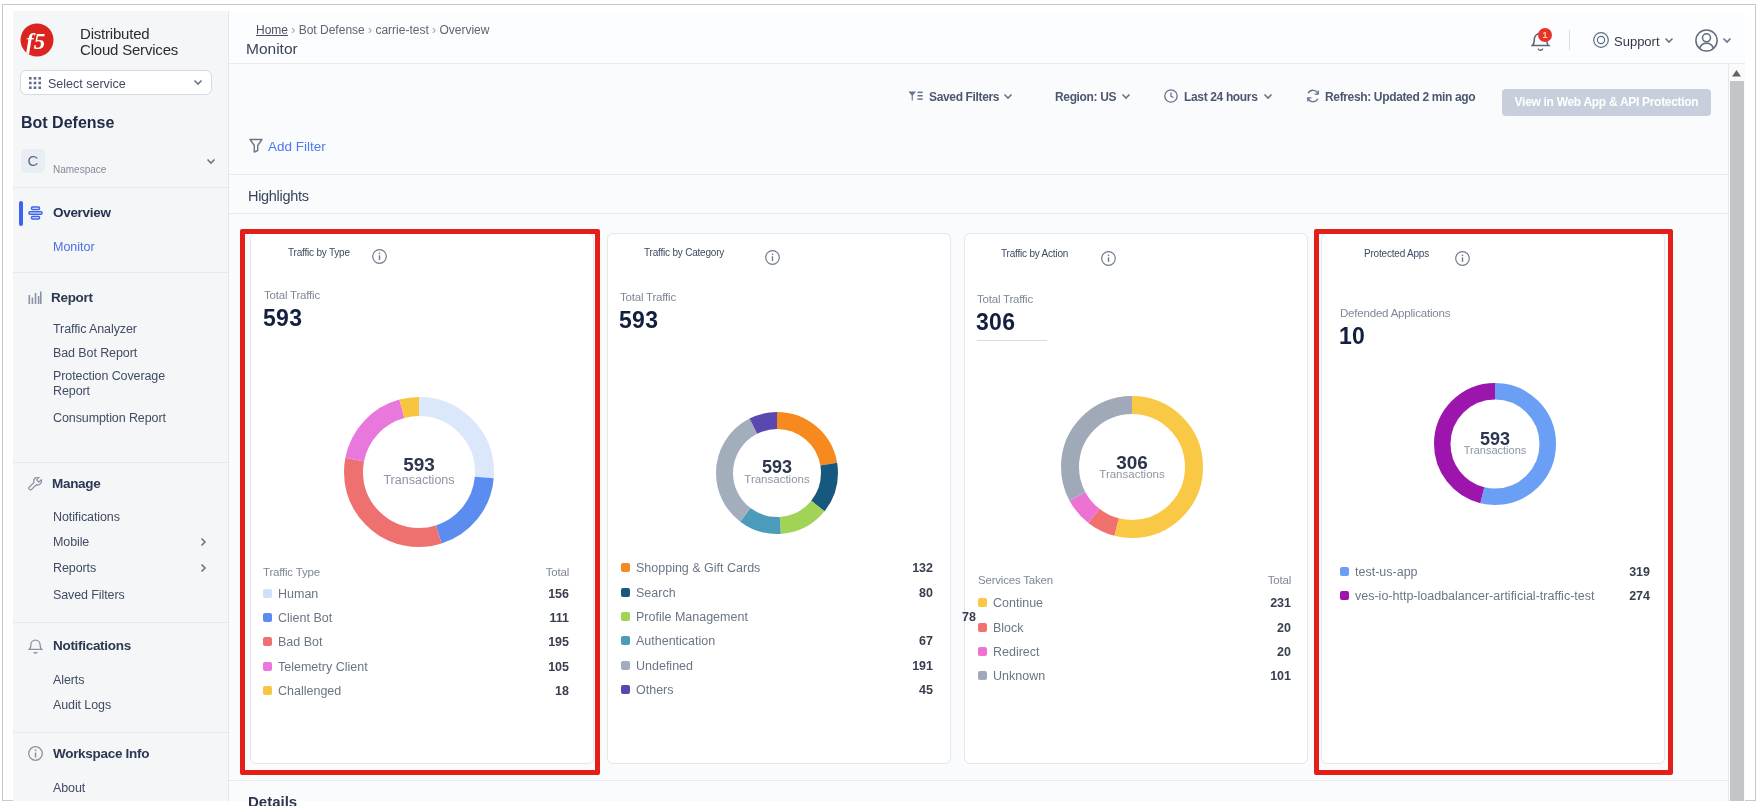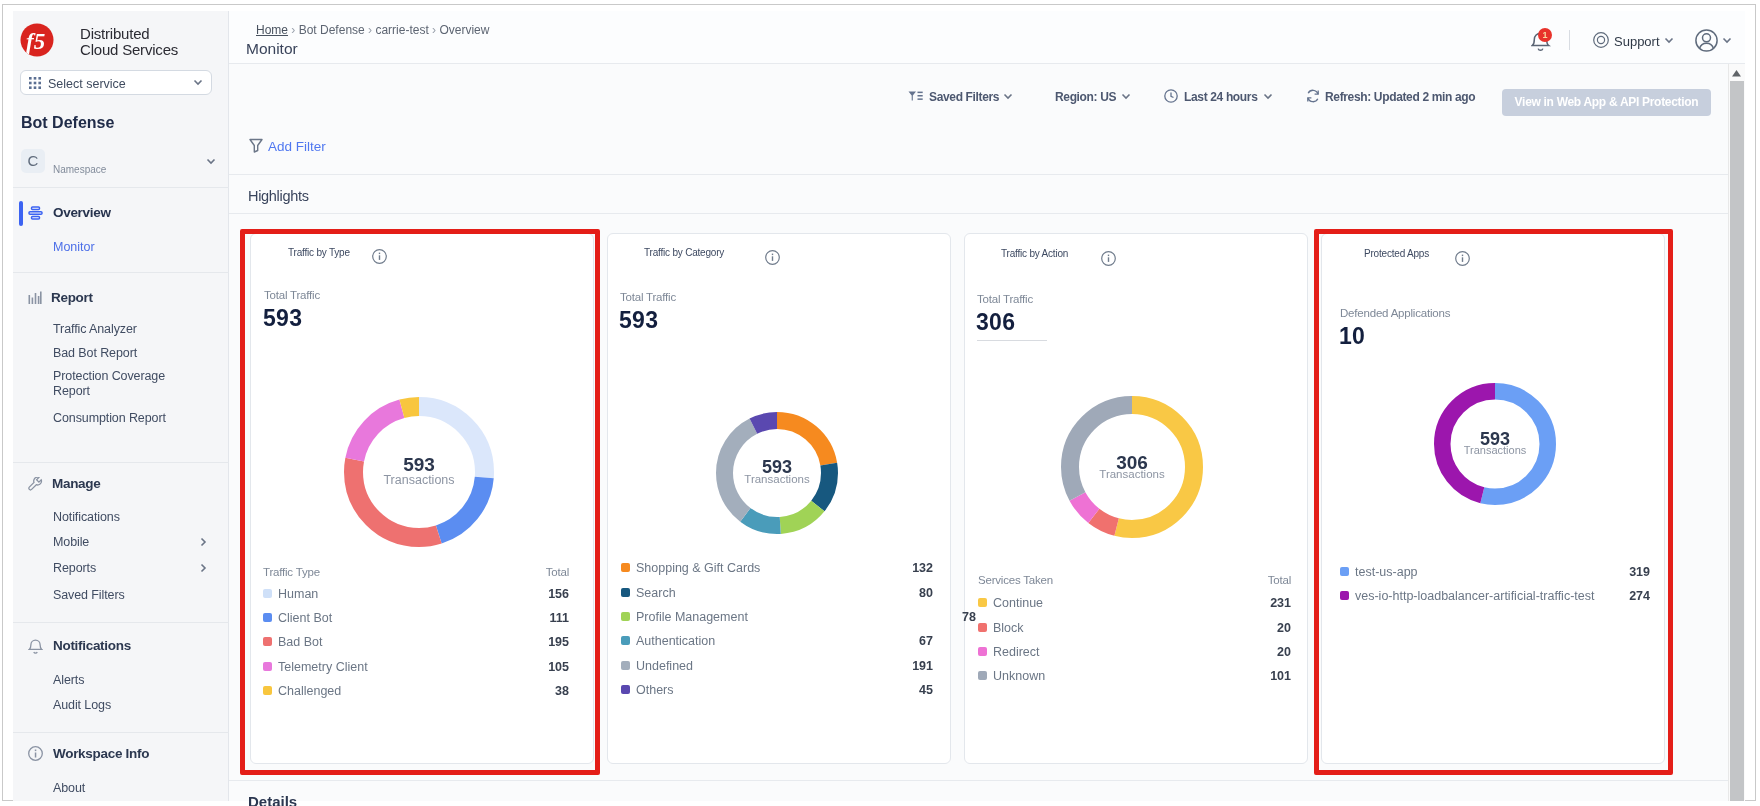--- a/index.html
+++ b/index.html
@@ -241,21 +241,21 @@
 <div class="abs lrow" style="left:278px;top:611px">Client Bot</div>
 <div class="abs lval" style="left:509px;top:611px;width:60px">111</div>
 <div class="abs lsq" style="left:263px;top:637px;background:#ee7170"></div>
 <div class="abs lrow" style="left:278px;top:635px">Bad Bot</div>
 <div class="abs lval" style="left:509px;top:635px;width:60px">195</div>
 <div class="abs lsq" style="left:263px;top:662px;background:#e878dc"></div>
 <div class="abs lrow" style="left:278px;top:660px">Telemetry Client</div>
 <div class="abs lval" style="left:509px;top:660px;width:60px">105</div>
 <div class="abs lsq" style="left:263px;top:686px;background:#f8c63e"></div>
 <div class="abs lrow" style="left:278px;top:684px">Challenged</div>
-<div class="abs lval" style="left:509px;top:684px;width:60px">38</div>
+<div class="abs lval" style="left:509px;top:684px;width:60px">18</div>
 
 <div class="abs ctitle" style="left:620px;top:247px">Traffic by Category</div>
 <svg class="abs" style="left:765px;top:250px" width="15" height="15" viewBox="0 0 15 15">
       <circle cx="7.5" cy="7.5" r="6.8" fill="none" stroke="#707c8c" stroke-width="1.2"></circle>
       <rect x="6.8" y="6.3" width="1.4" height="4.6" fill="#707c8c"></rect>
       <rect x="6.8" y="3.6" width="1.4" height="1.5" fill="#707c8c"></rect>
     </svg>
 <div class="abs clabel" style="left:620px;top:291px">Total Traffic</div>
 <div class="abs cnum" style="left:619px;top:307px">593</div>
 <svg class="abs" style="left:707px;top:403px" width="140" height="140" viewBox="0 0 140 140">

